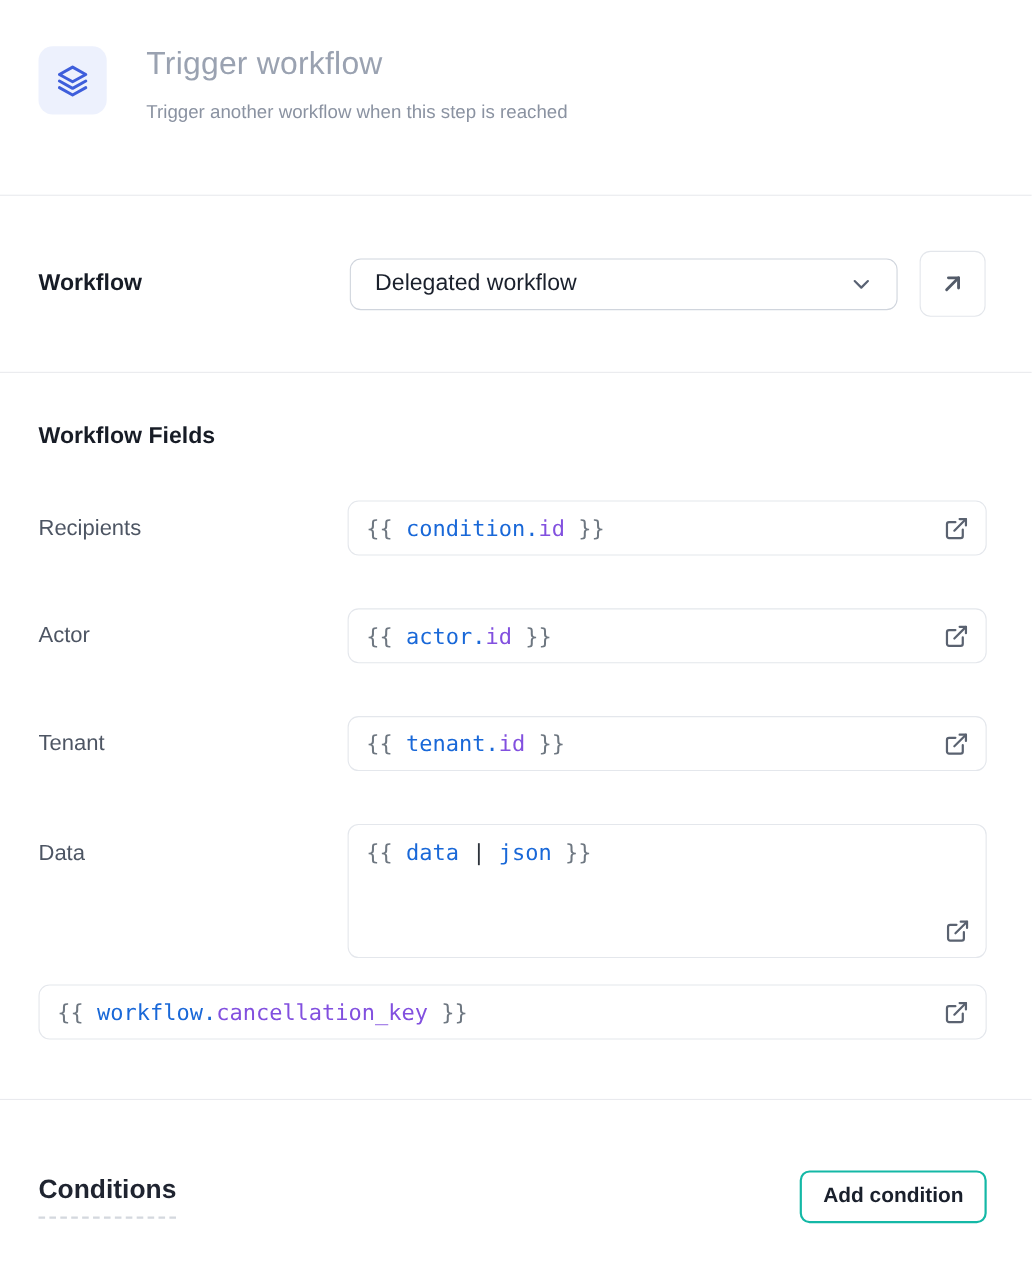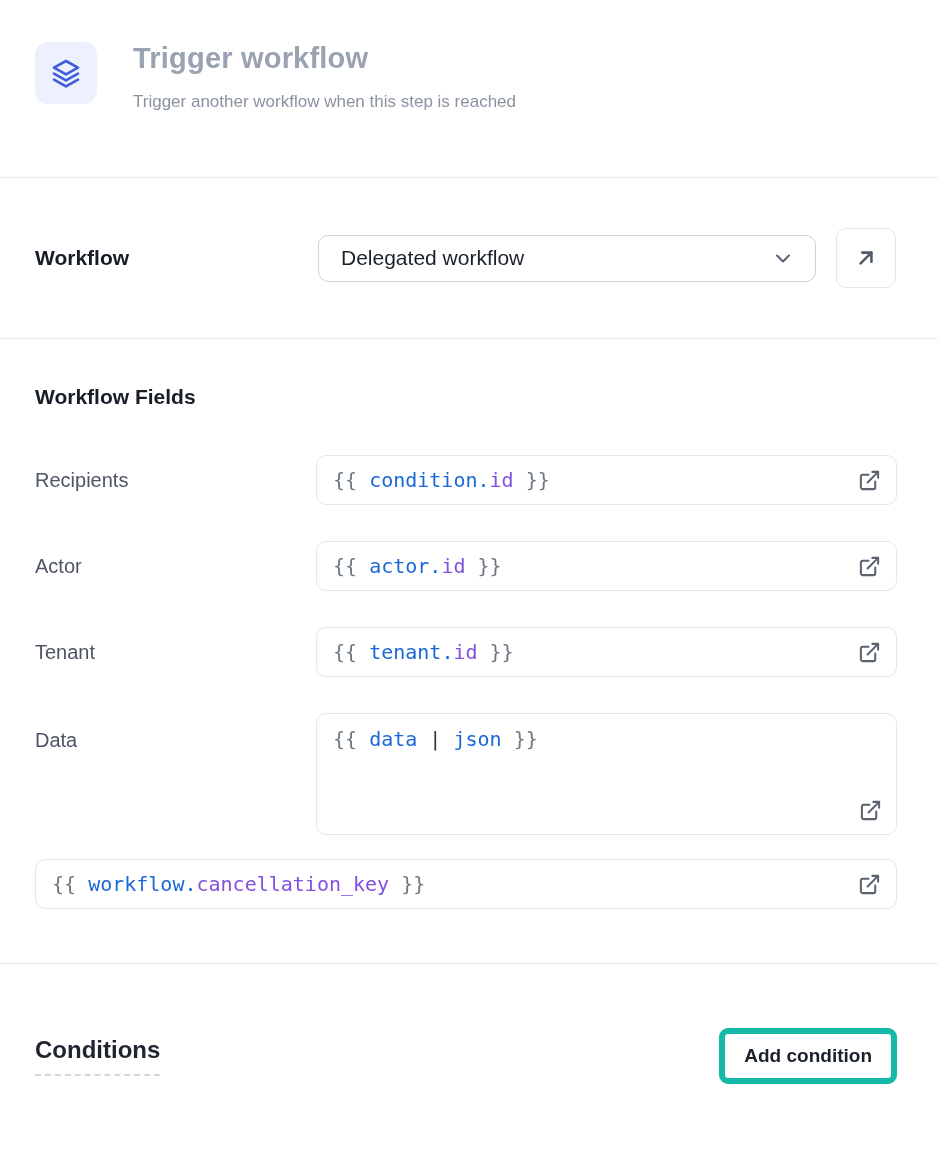--- a/index.html
+++ b/index.html
@@ -13,21 +13,21 @@
   .divider { border:none; border-top:1px solid #e9eaee; }
 
   
   .header { padding:42px 40px 0 35px; display:flex; align-items:flex-start; height:177px; }
   .icon-box {
     width:62px; height:62px; border-radius:13px; background:#edf1fd;
     display:flex; align-items:center; justify-content:center; flex:none;
   }
   .icon-box svg { stroke:#3e5edb; }
   .header-text { margin-left:36px; padding-top:0; }
-  .page-title { font-size:29px; font-weight:700; color:#9aa2b1; letter-spacing:0.2px; line-height:1.15; }
+  .page-title { font-size:29px; font-weight:400; color:#9aa2b1; letter-spacing:0.2px; line-height:1.15; }
   .page-subtitle { margin-top:17px; font-size:17px; color:#8a92a1; }
 
   
   .workflow-row { height:160px; display:flex; align-items:center; padding:0 41px 0 35px; }
   .row-label-bold { font-size:21px; font-weight:700; color:#171c26; width:283px; flex:none; }
   .select {
     width:498px; height:47px; border:1px solid #d0d5dd; border-radius:10px;
     display:flex; align-items:center; padding:0 20px 0 22px; background:#fff; cursor:pointer;
   }
   .select-value { font-size:21px; font-weight:500; color:#1a202c; }
@@ -35,21 +35,21 @@
   .square-btn {
     width:60px; height:60px; margin-left:20px; flex:none;
     border:1px solid #e3e6eb; border-radius:10px; background:#fff;
     display:flex; align-items:center; justify-content:center; cursor:pointer;
   }
 
   
   .fields-section { padding:46px 41px 0 35px; }
   .section-heading { font-size:21px; font-weight:700; color:#171c26; }
   .fields-list { margin-top:46px; }
-  .field-row { display:flex; align-items:center; margin-bottom:36px; }
+  .field-row { display:flex; align-items:center; margin-bottom:48px; }
   .field-row.multiline { align-items:flex-start; }
   .field-label { width:281px; flex:none; font-size:20px; color:#4d5563; }
   .field-row.multiline .field-label { padding-top:16px; }
   .field-input {
     flex:1; height:50px; border:1px solid #e4e7ec; border-radius:10px; background:#fff;
     display:flex; align-items:center; padding:0 15px 0 16px; cursor:text;
   }
   .field-input.multiline {
     height:122px; position:relative; align-items:flex-start; padding-top:13px;
   }
@@ -63,21 +63,21 @@
 
   .section-sep { margin-top:6px; }
 
   
   .conditions-row { padding:64px 41px 0 35px; display:flex; align-items:center; justify-content:space-between; }
   .conditions-heading {
     font-size:24px; font-weight:700; color:#1f2430;
     border-bottom:2px dashed #d4d8de; padding-bottom:10px;
   }
   .add-condition-btn {
-    border:6px solid #14b8a6; border-radius:9px; background:#fff;
+    border:2px solid #14b8a6; border-radius:9px; background:#fff;
     font-family:"Liberation Sans", sans-serif;
     font-size:19px; font-weight:600; color:#1a202c;
     padding:11px 19px; cursor:pointer;
   }
 </style>
 </head>
 <body>
 
 <div class="header">
   <div class="icon-box">

